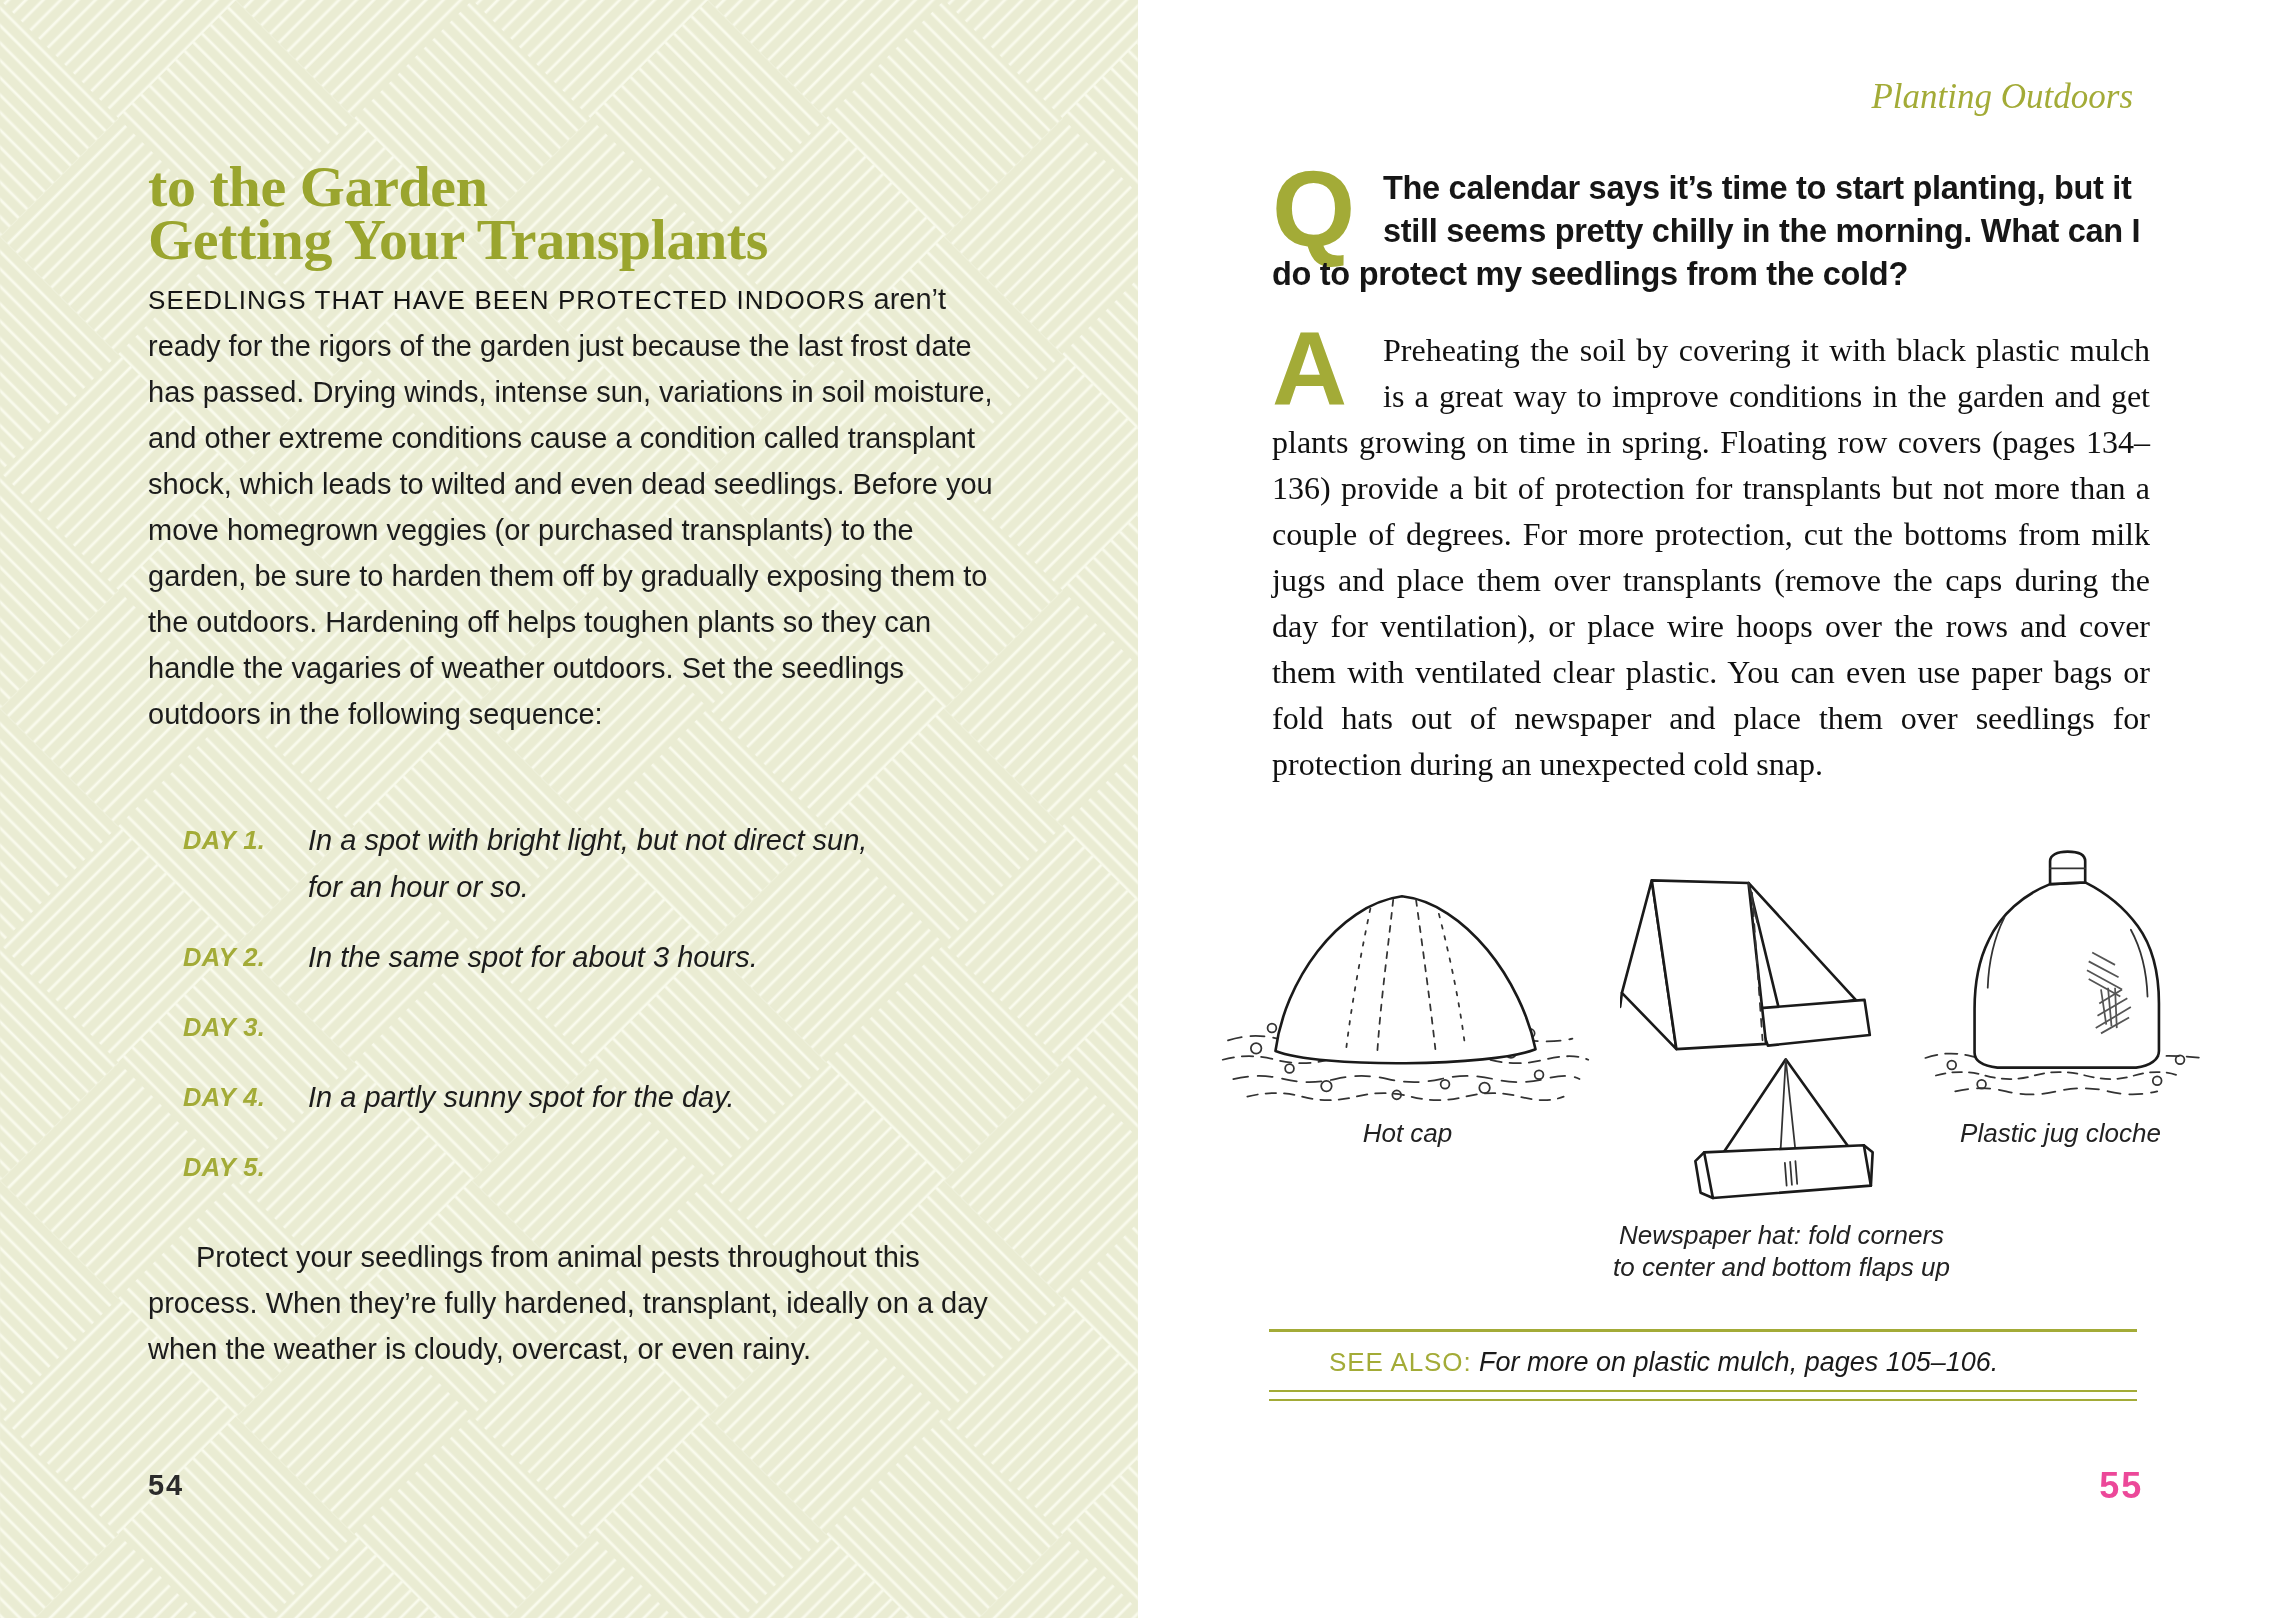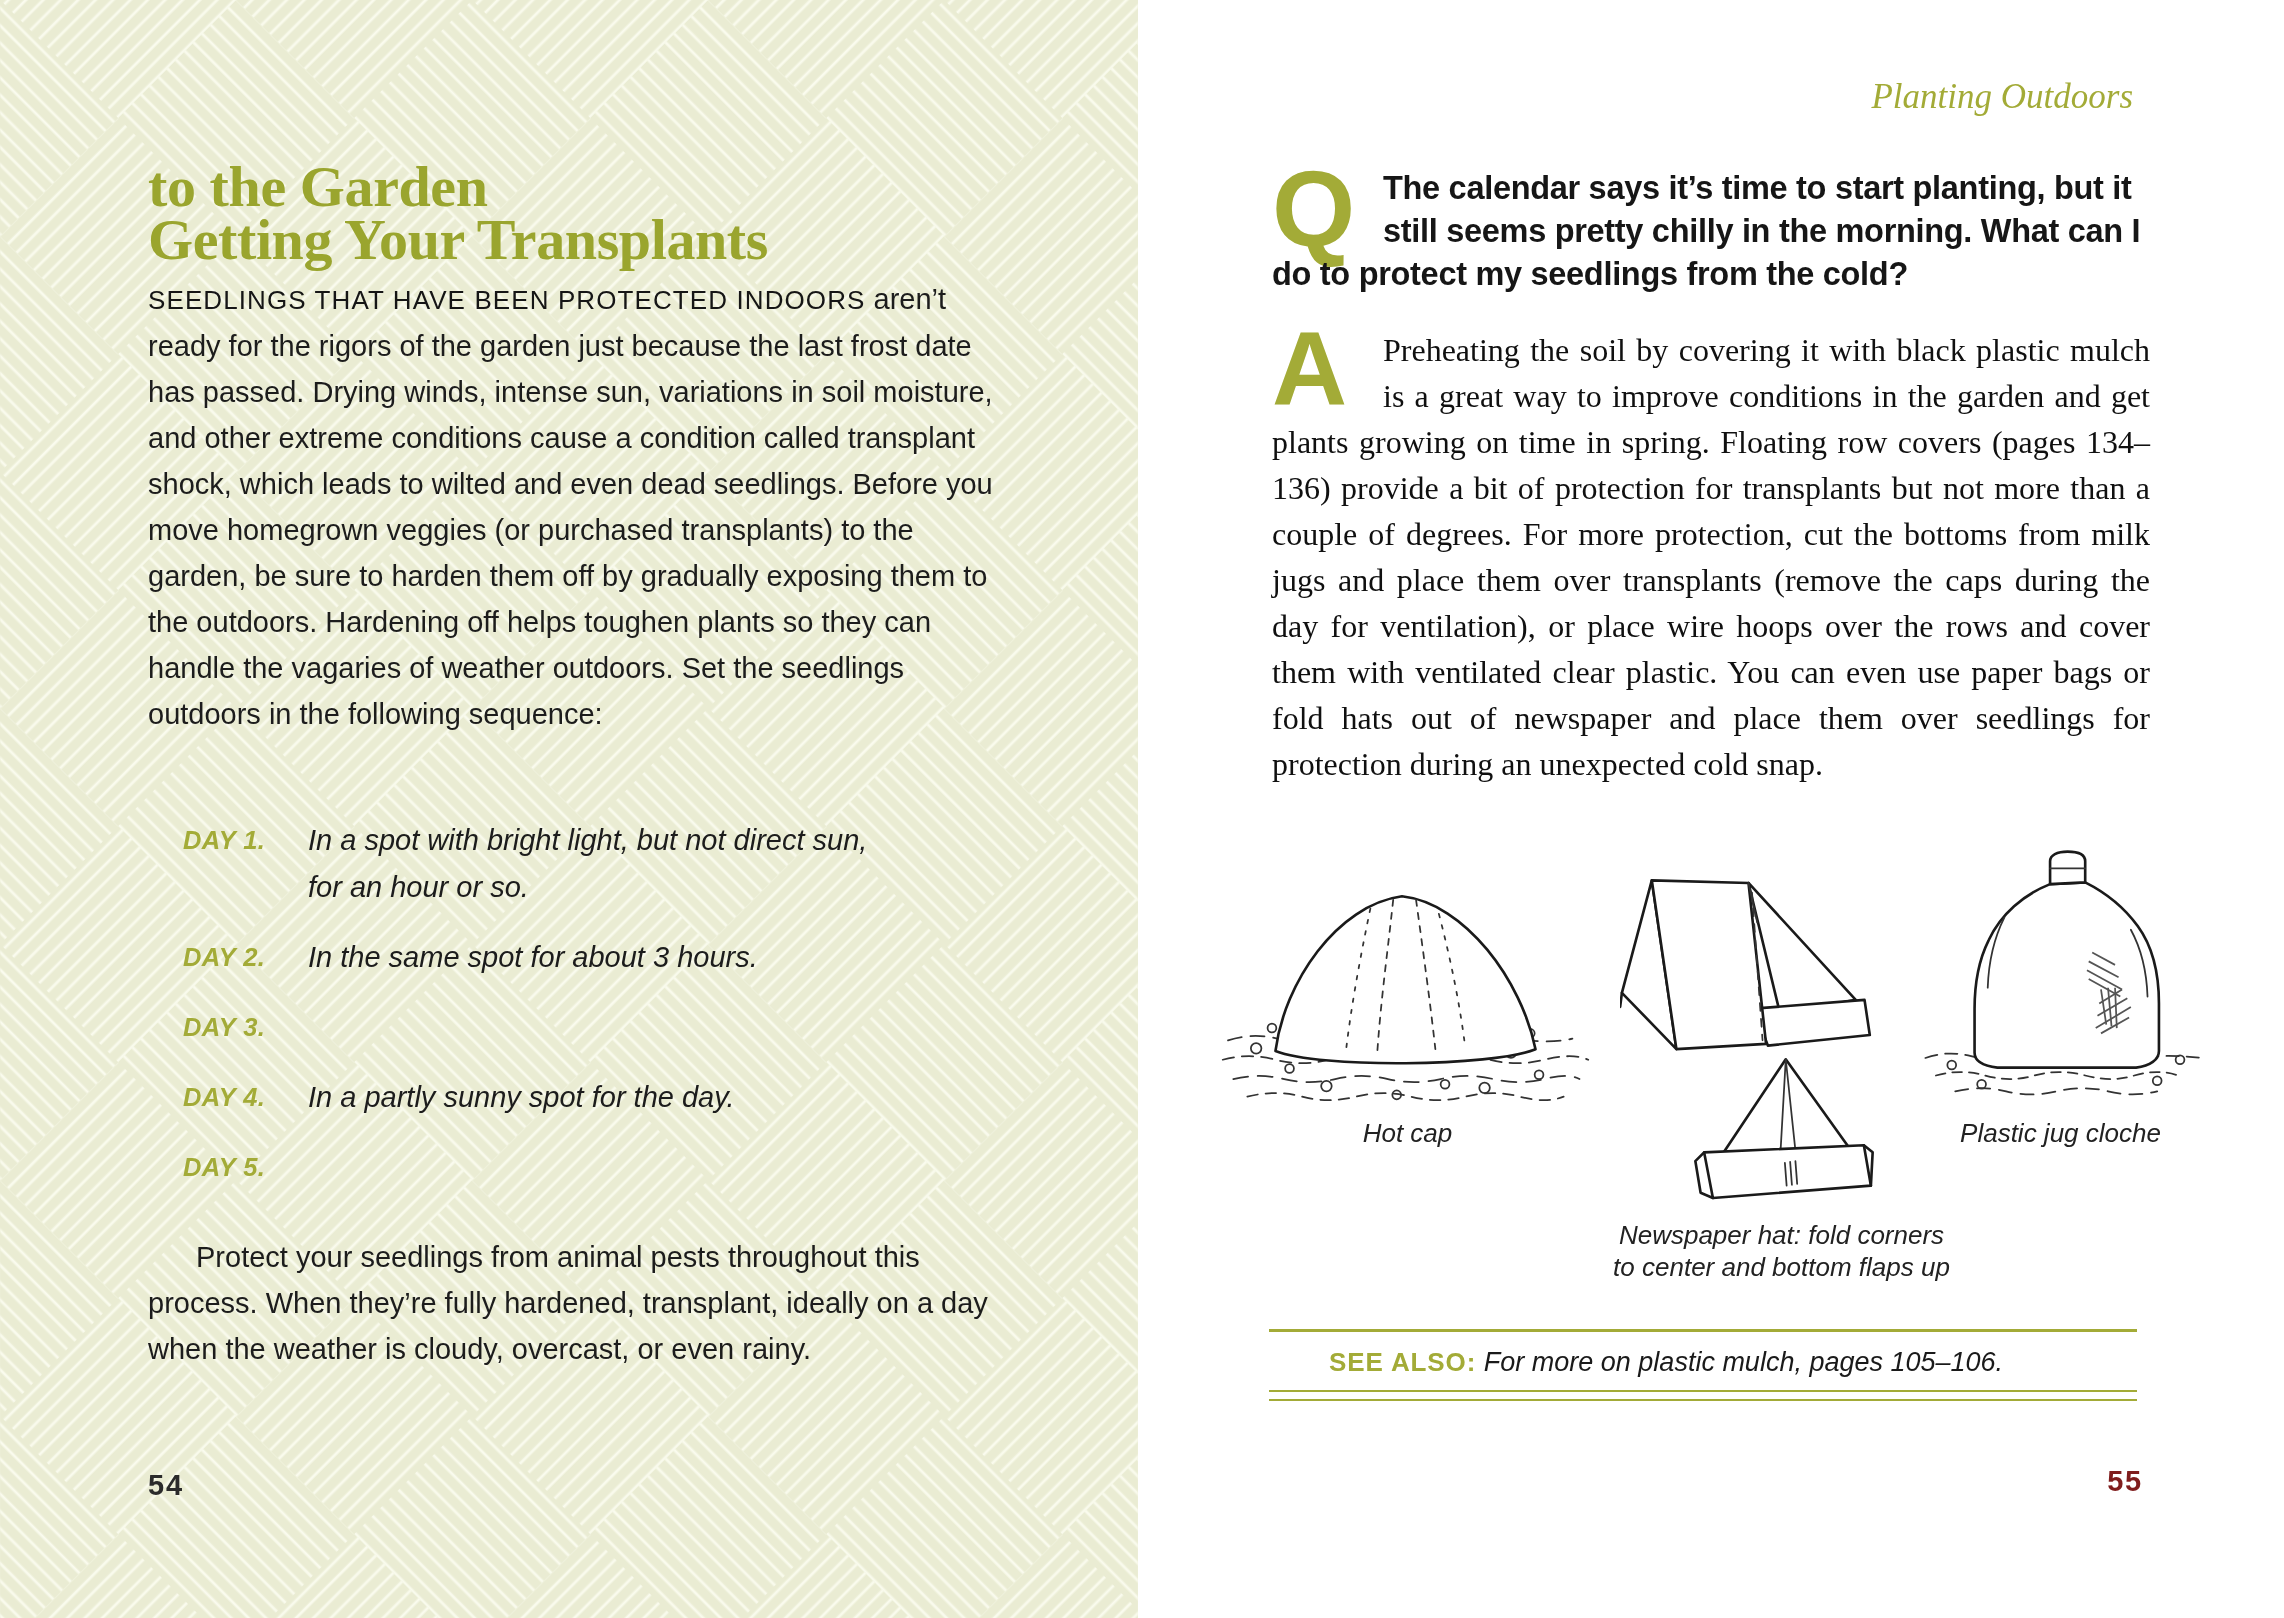--- a/index.html
+++ b/index.html
@@ -43,25 +43,25 @@
   .drop-a{float:left;width:81px;height:81px;margin-right:30px;
           font-family:"Liberation Sans", sans-serif;
           font-weight:800;font-size:104px;line-height:83px;color:#a3ab37;}
   .illo{position:absolute;}
   .illo svg{display:block;}
   .caption{position:absolute;font-style:italic;font-size:26px;line-height:32px;
            color:#222;text-align:center;}
   .see-also{position:absolute;left:131px;top:1329px;width:868px;}
   .rule{height:2.6px;background:#a3ab37;}
   .see-row{padding:15px 0 12.3px 60px;font-size:27px;}
-  .see-label{font-weight:bold;color:#a3ab37;letter-spacing:0.9px;font-size:26px;}
+  .see-label{font-weight:normal;color:#a3ab37;letter-spacing:0.9px;font-size:26px;}
   .see-text{font-style:italic;color:#1a1a1a;font-size:27px;}
   .rule-double{height:2.6px;background:#a3ab37;margin-bottom:6.1px;}
   .pagenum-r{position:absolute;right:141px;top:1465px;
-             font-size:29px;font-weight:bold;color:#7f1d1d;letter-spacing:1.8px;}
+             font-size:36px;font-weight:bold;color:#ec4899;letter-spacing:1.8px;}
   .ink{stroke:#1a1a1a;fill:none;stroke-width:3;stroke-linecap:round;stroke-linejoin:round;}
   .ink-fill{stroke:#1a1a1a;fill:#ffffff;stroke-width:3;stroke-linejoin:round;}
   .ink-thin{stroke:#333;fill:none;stroke-width:2;stroke-linecap:round;}
 </style>
 </head>
 <body>
 
 <div class="page page-left">
   <svg class="weave-bg" width="1138" height="1618" viewBox="0 0 1295 1842" aria-hidden="true">
     <defs>

